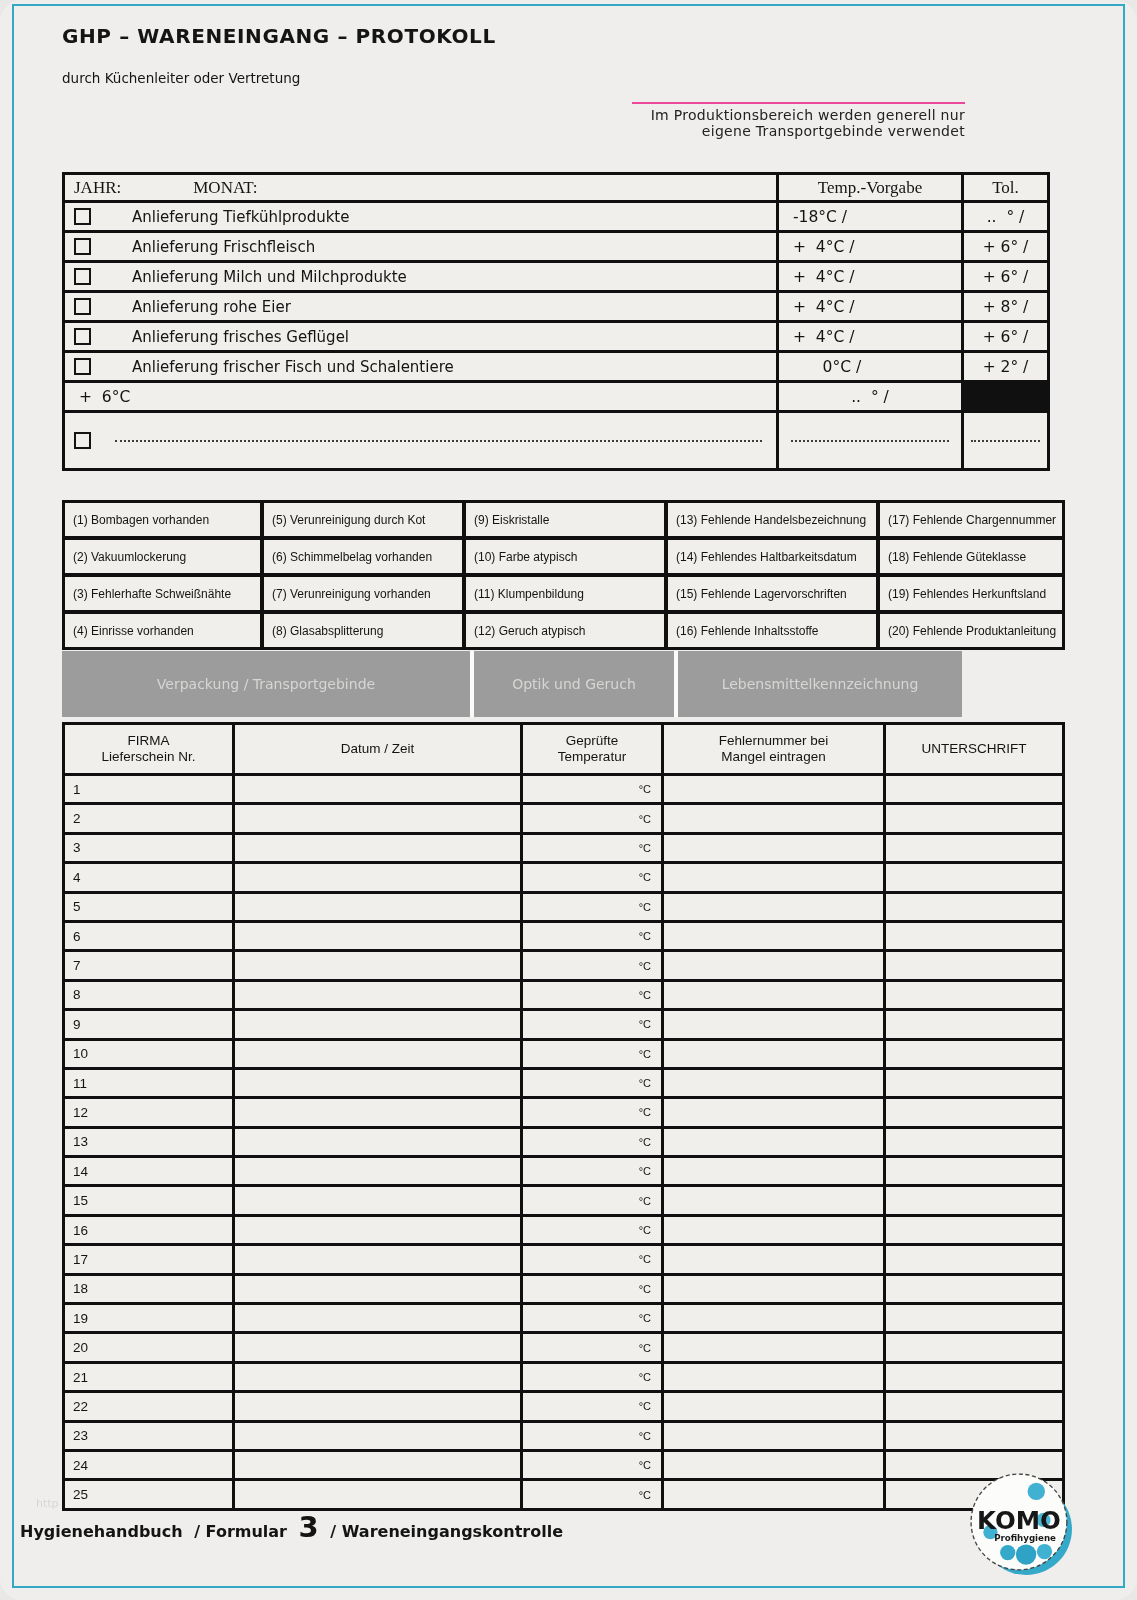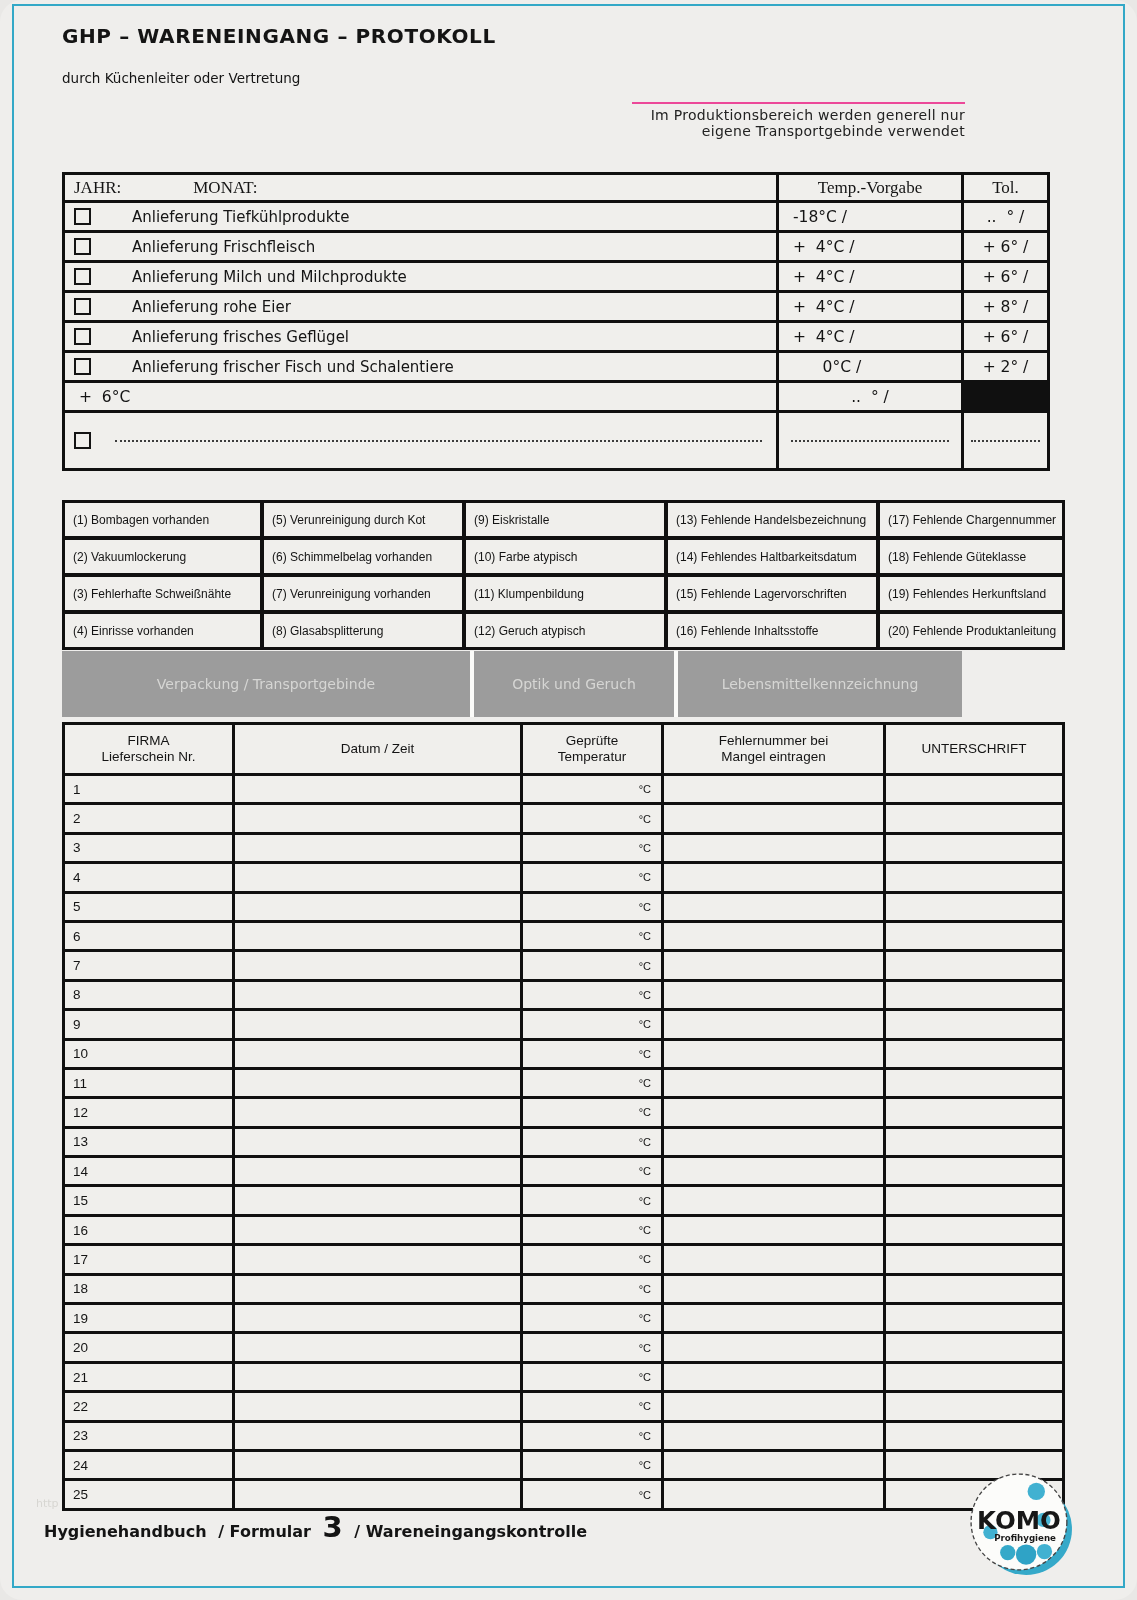--- a/index.html
+++ b/index.html
@@ -55,21 +55,21 @@
   .log .lrow{display:grid;grid-template-columns:167px 285px 138px 219px 1fr;gap:3px;}
   .log .cell{background:#f0efec;display:flex;align-items:center;}
   .log .hrow{height:48px;}
   .log .hrow .cell{flex-direction:column;justify-content:center;text-align:center;
        font-family:"Liberation Sans",sans-serif;font-size:13.5px;line-height:1.2;}
   .log .drow{height:26.4px;}
   .num-cell{padding-left:8px;font-family:"Liberation Sans",sans-serif;font-size:13.5px;}
   .tmp-cell{justify-content:flex-end;padding-right:10px;font-family:"Liberation Sans",sans-serif;font-size:11px;}
 
   .watermark{position:absolute;left:36px;top:1497px;font-size:11px;color:#d7d6d2;}
-  .footer{position:absolute;left:44px;top:1510px;font-weight:bold;font-size:16px;}
+  .footer{position:absolute;left:20px;top:1510px;font-weight:bold;font-size:16px;}
   .footer .sep{margin:0 6px;}
   .footer .big{font-size:29px;}
 
   .logo{position:absolute;left:968px;top:1471px;width:106px;height:106px;z-index:6;}
 </style>
 </head>
 <body>
 
 <div class="page">
   <div class="frame"></div>

